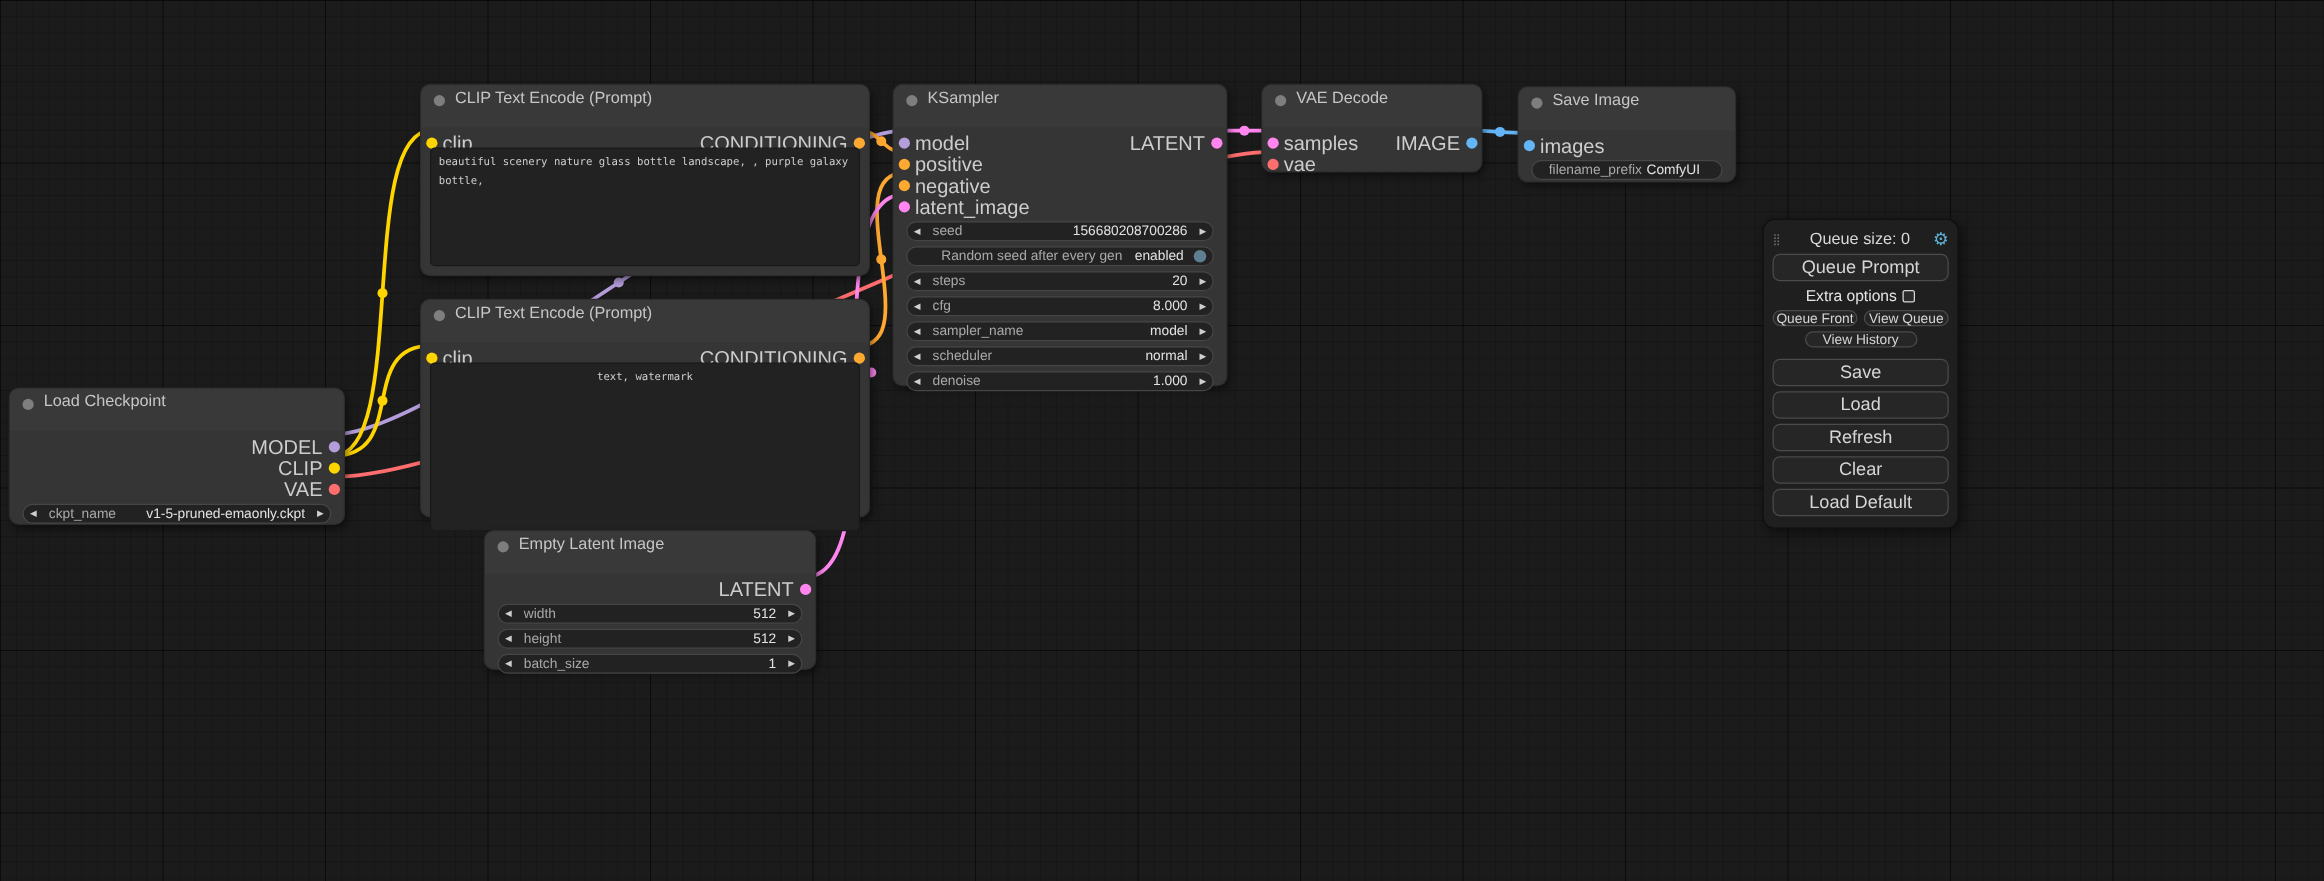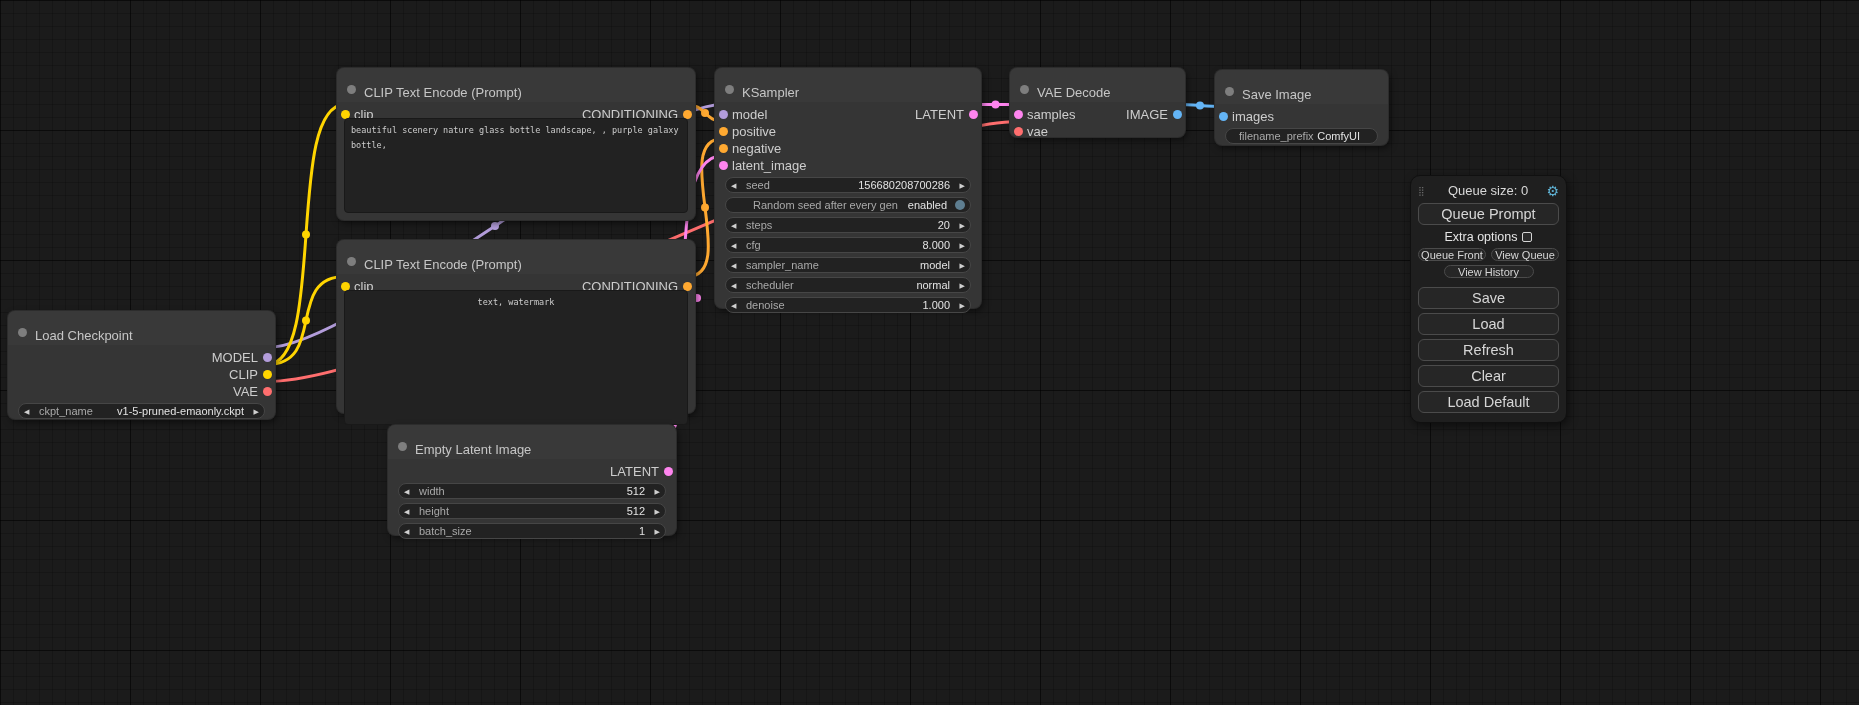--- a/index.html
+++ b/index.html
@@ -10,25 +10,25 @@
       linear-gradient(rgba(0,0,0,.5) 1px, transparent 1px),
       linear-gradient(90deg, rgba(0,0,0,.5) 1px, transparent 1px),
       linear-gradient(rgba(0,0,0,.18) 1px, transparent 1px),
       linear-gradient(90deg, rgba(0,0,0,.18) 1px, transparent 1px);
     background-size:130px 130px,130px 130px,13px 13px,13px 13px;
   }
   #links { position:absolute; left:0; top:0; z-index:1; }
   .lk { fill:none; stroke-width:3; stroke-linecap:round; }
   .node { position:absolute; z-index:2; background:#353535; border-radius:7px;
           box-shadow:0 0 0 1px #2c2c2c, 2px 3px 7px rgba(0,0,0,.55); color:#c2c2c2; }
-  .node-title { height:24px; display:flex; align-items:flex-start; gap:8px; padding:17px 10px;
+  .node-title { height:24px; display:flex; align-items:flex-end; gap:8px; padding:17px 10px;
           background:#393939; border-radius:7px 7px 0 0; font-size:13px; color:#c6c6c6; }
   .collapse-dot { width:9px; height:9px; border-radius:50%; background:#7e7e7e; flex:none; }
   .rows { position:relative; padding-top:4px; }
-  .row { position:relative; height:17px; font-size:13px; color:#cdcdcd; }
+  .row { position:relative; height:17px; font-size:16px; color:#cdcdcd; }
   .pin { position:absolute; top:4px; width:9px; height:9px; border-radius:50%; }
   .pin.in { left:3.5px; }
   .pin.out { right:3.5px; }
   .plabel { position:absolute; top:1px; white-space:nowrap; }
   .plabel.in { left:17px; }
   .plabel.out { right:17px; }
   .c-model{background:#b39ddb} .c-clip{background:#ffd500} .c-vae{background:#ff6e6e}
   .c-cond{background:#ffa931} .c-latent{background:#ff85ef} .c-image{background:#64b5f6}
   .widget { height:16px; margin:0 10px 4px; background:#222; border:1px solid #464646; border-radius:8px;
           display:flex; align-items:center; padding:0 5px; font-size:11px; color:#a9a9a9; }
@@ -138,21 +138,21 @@
       <div class="row">
         <span class="pin in c-clip"></span>
         <span class="plabel in">clip</span>
         <span class="plabel out">CONDITIONING</span>
         <span class="pin out c-cond"></span>
       </div>
     </div>
     <textarea class="textbox" style="top: 50px; height: 135px; text-align: center;">text, watermark</textarea>
   </div>
 
-  <div class="node" style="left:388px;top:425px;width:288px;height:110px">
+  <div class="node" style="left:388px;top:425px;width:264px;height:110px">
     <div class="node-title">
       <span class="collapse-dot"></span>
       <span>Empty Latent Image</span>
     </div>
     <div class="rows">
       <div class="row">
         <span class="plabel out">LATENT</span>
         <span class="pin out c-latent"></span>
       </div>
     </div>

